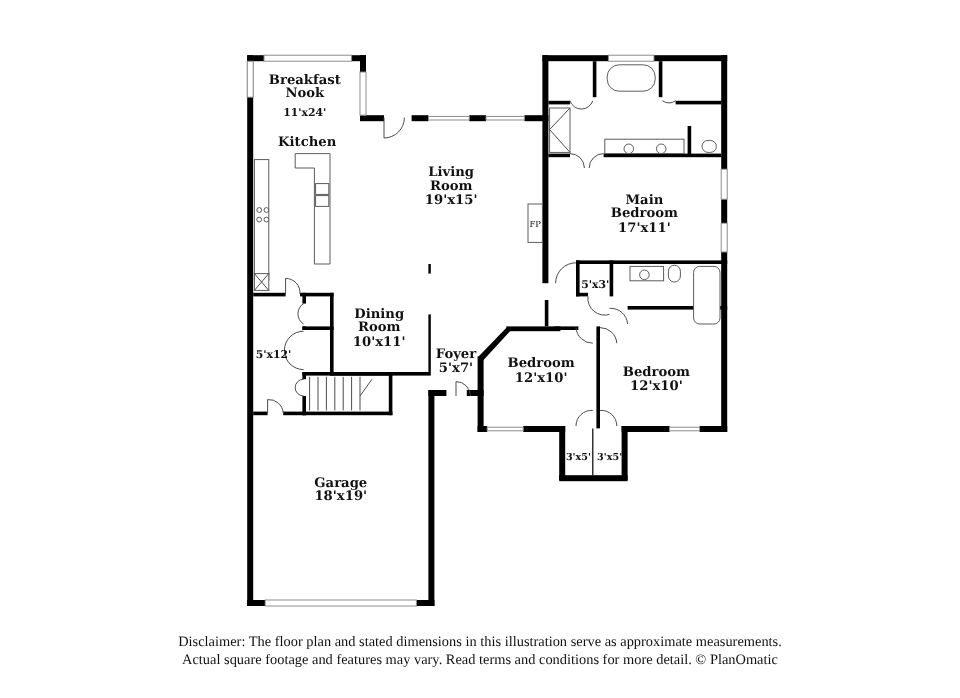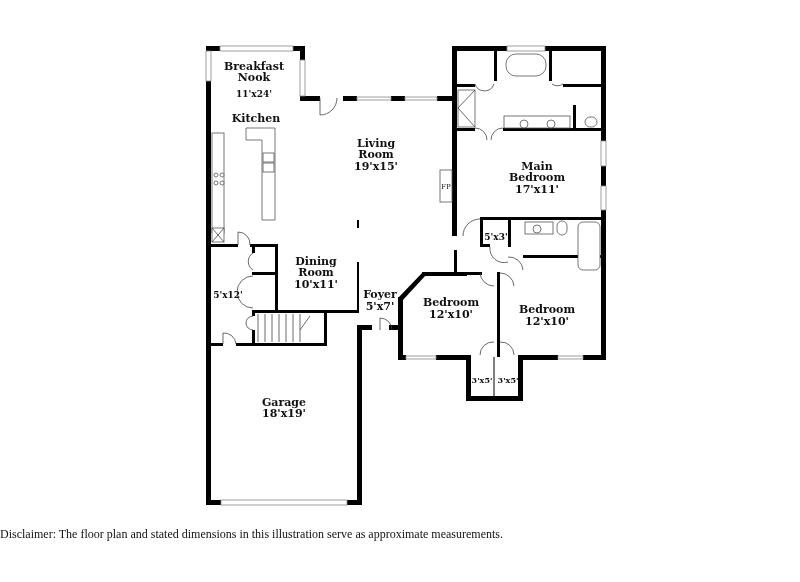--- a/index.html
+++ b/index.html
@@ -7,21 +7,21 @@
     #plan { position: absolute; left: 0; top: 0; width: 800px; height: 582px; }
     .wall { fill: #000; }
     .thin { stroke: #000; stroke-width: 1; fill: none; }
     .fix { stroke: #555; stroke-width: 0.8; fill: #fff; }
     .win { fill: #fff; stroke: #888; stroke-width: 0.8; }
     .door { stroke: #444; stroke-width: 0.8; fill: none; }
     .lbl { font-family: "DejaVu Serif", "Liberation Serif", serif; font-weight: bold; fill: #111; text-anchor: middle; }
     .lbl-lg { font-size: 11px; }
     .lbl-sm { font-size: 9px; }
     .lbl-fp { font-size: 7px; font-weight: normal; }
-    #disclaimer { position: absolute; left: 0; width: 800px; top: 527px; text-align: left;
+    #disclaimer { position: absolute; left: 0; width: 800px; top: 527px; text-align: center;
       font-family: "Liberation Serif", "DejaVu Serif", serif; font-size: 12px; color: #111; line-height: 15px; }
   </style>
 </head>
 <body>
 
 <svg id="plan" viewBox="0 0 800 582" xmlns="http://www.w3.org/2000/svg">
 
   <g>
 
     <rect class="wall" x="206" y="46" width="5" height="459"></rect>
@@ -246,13 +246,14 @@
     <text class="lbl lbl-sm" x="228" y="298">5'x12'</text>
     <text class="lbl lbl-sm" x="482" y="383" style="font-size:8px">3'x5'</text>
     <text class="lbl lbl-sm" x="508" y="383" style="font-size:8px">3'x5'</text>
 
     <text class="lbl lbl-fp" x="446" y="189">FP</text>
   </g>
 </svg>
 
 <div id="disclaimer">
   <div>Disclaimer: The floor plan and stated dimensions in this illustration serve as approximate measurements.</div>
+  <div>Actual square footage and features may vary. Read terms and conditions for more detail. © PlanOmatic</div>
 </div>
 
 </body></html>

